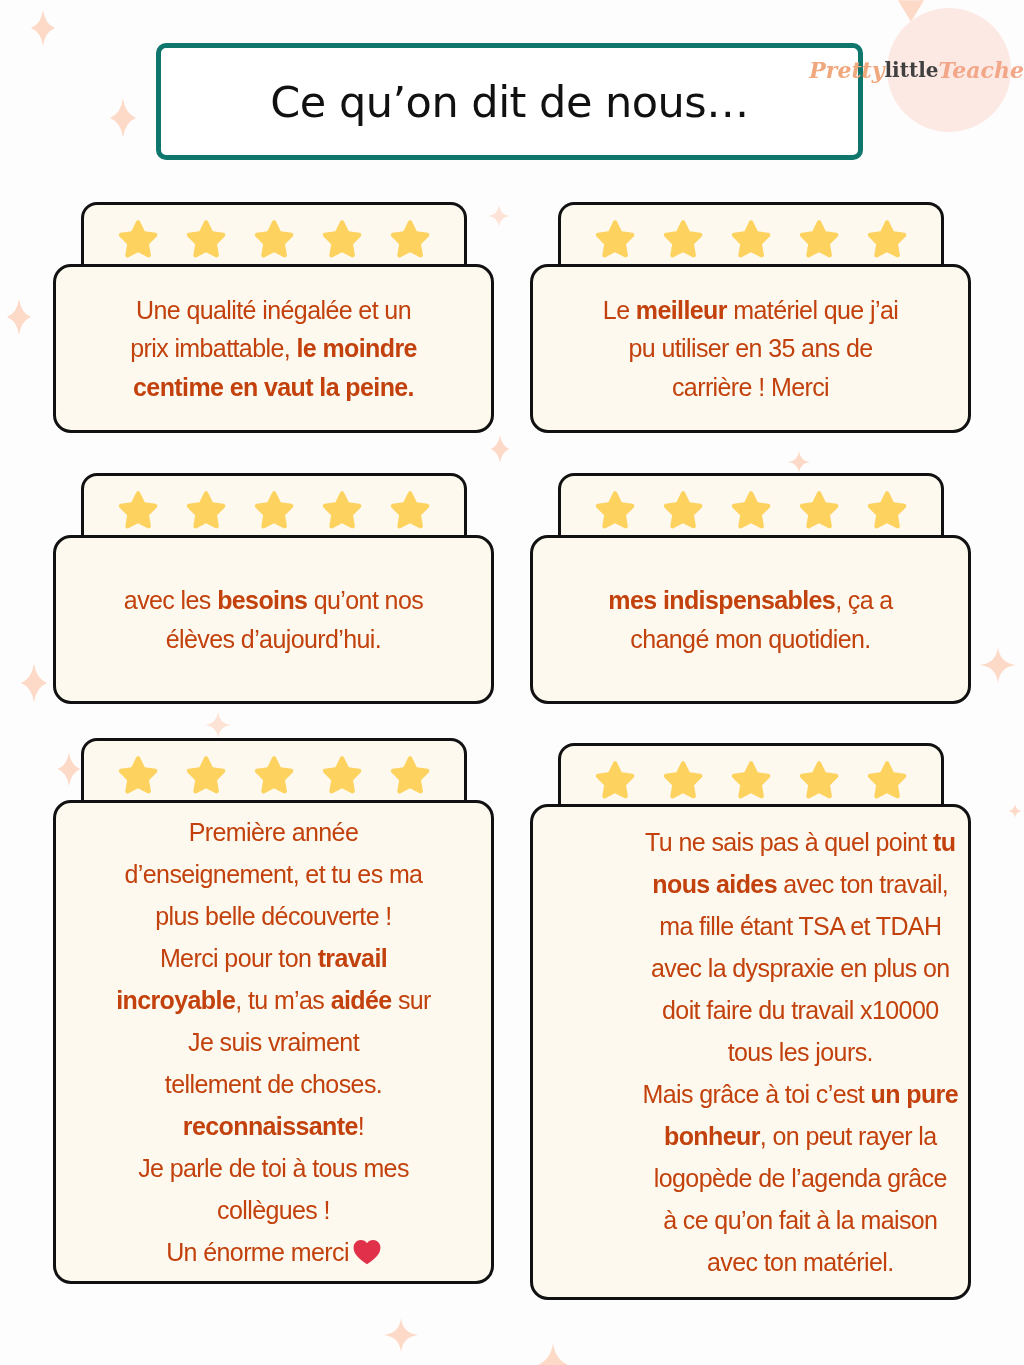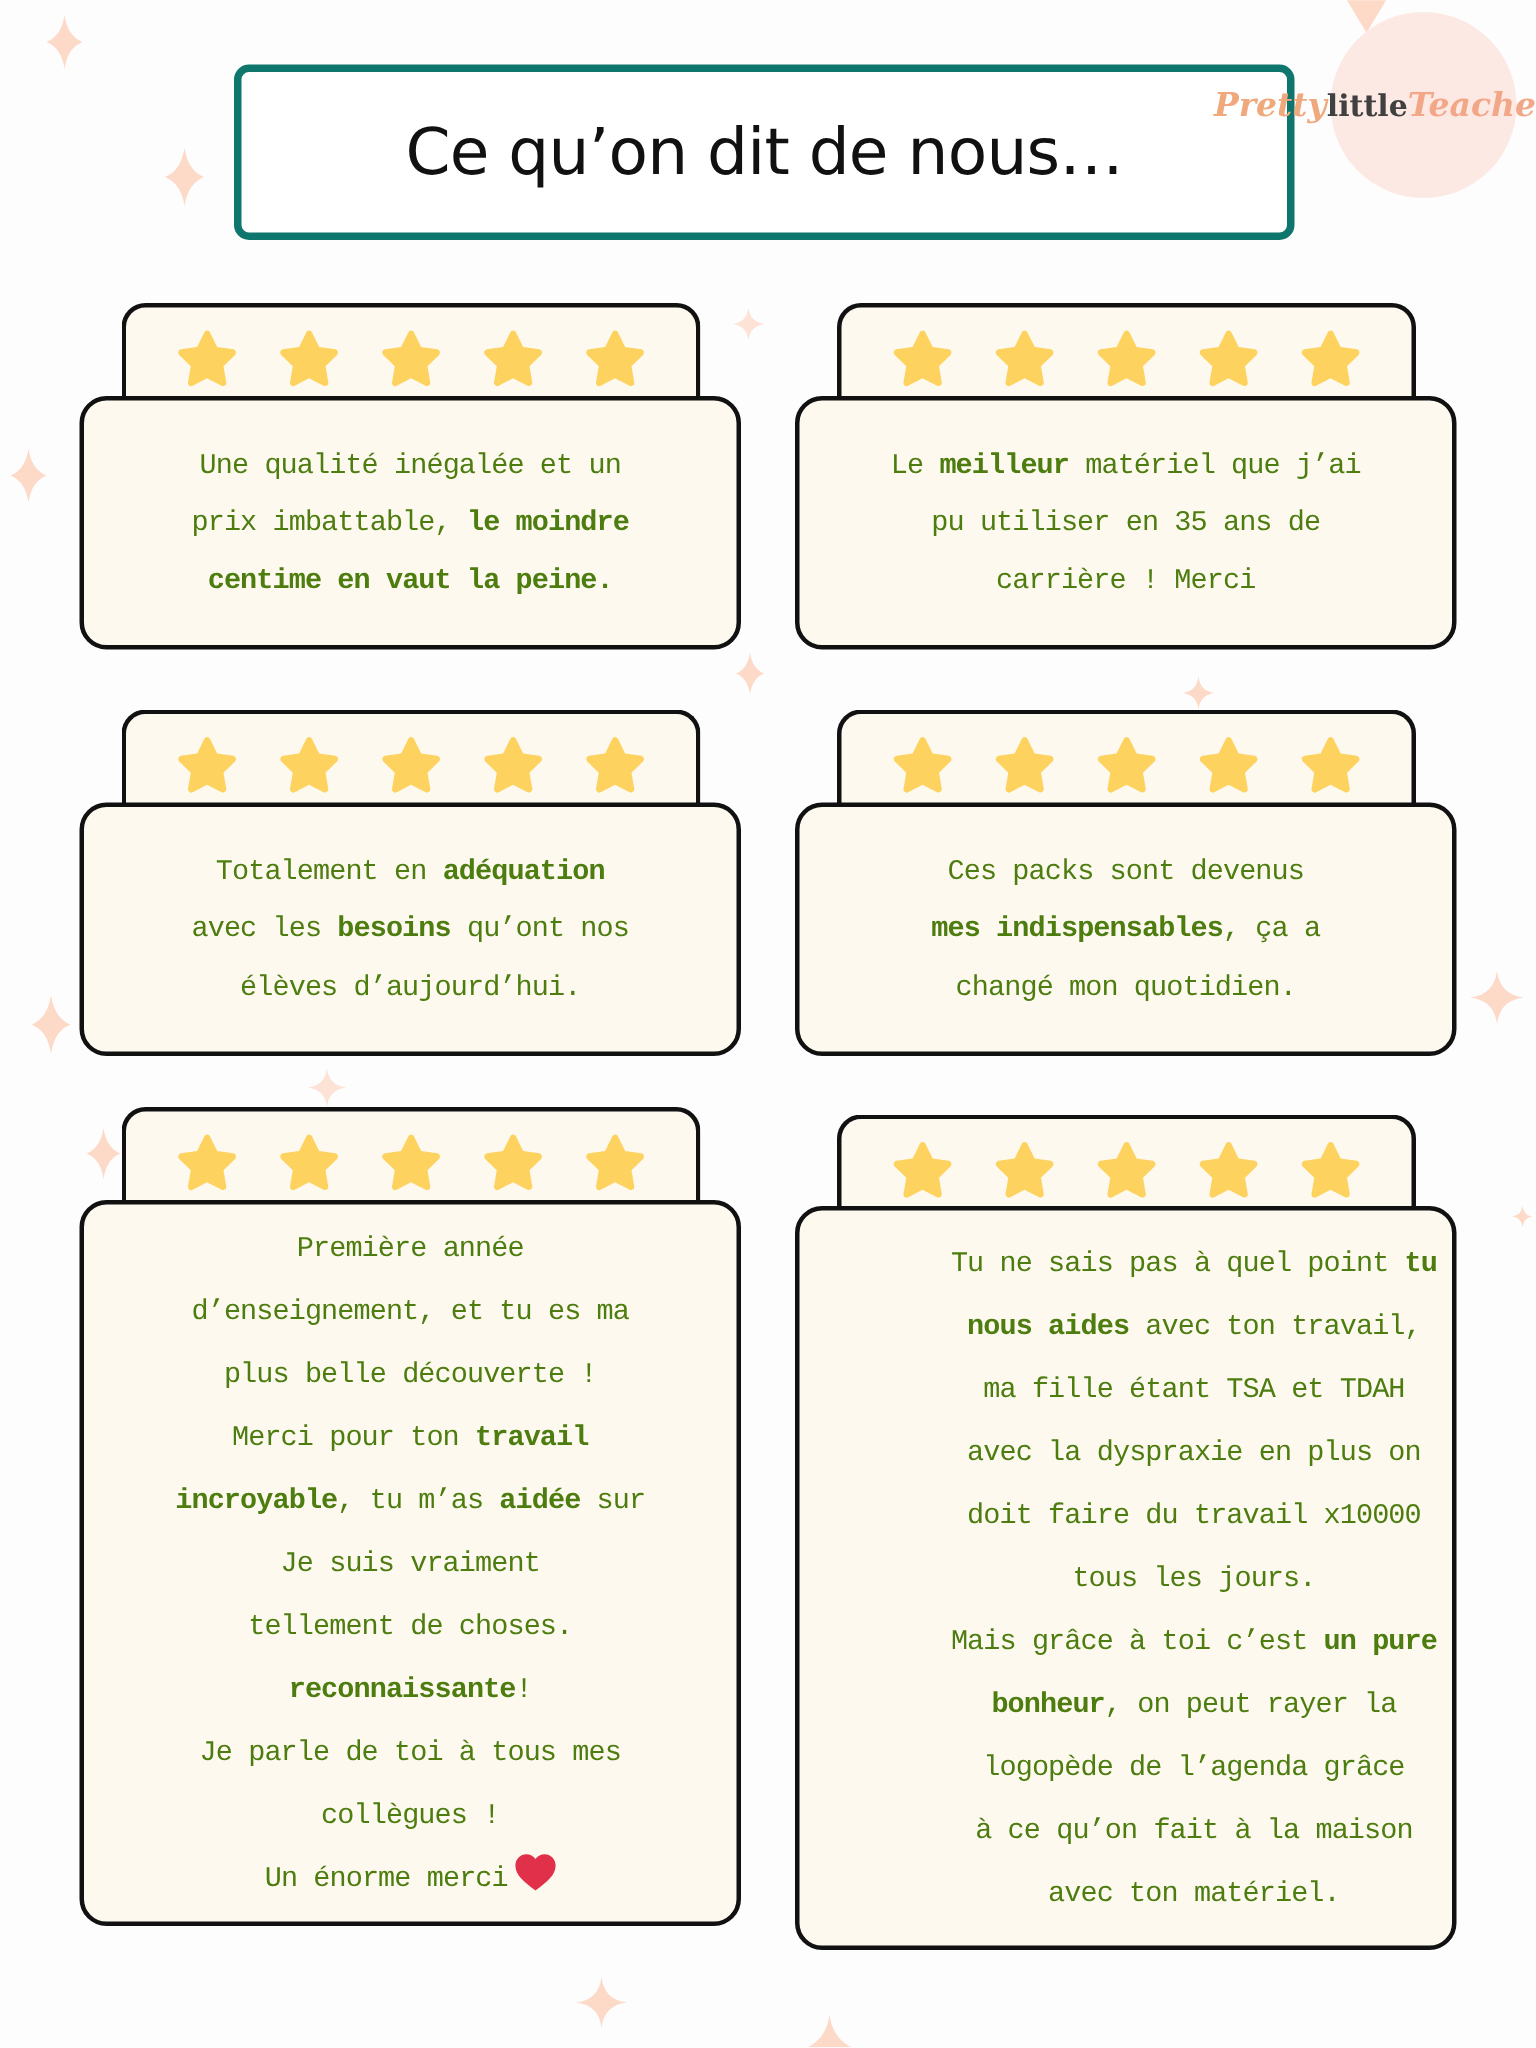--- a/index.html
+++ b/index.html
@@ -51,22 +51,22 @@
     }
     .star { width: 46px; height: 44px; }
     .star svg { width: 100%; height: 100%; display: block; }
     .card {
       position: absolute;
       background: #fdf9ef; border: 3px solid #111; border-radius: 18px;
       display: flex; align-items: center; justify-content: center;
       text-align: center; padding: 0 10px;
     }
     .quote {
-      font-family: Liberation Mono, monospace;
-      font-size: 19px; line-height: 38.5px; color: #4d7c0f; letter-spacing: -0.6px;
+      font-family: Liberation Sans, sans-serif;
+      font-size: 25px; line-height: 38.5px; color: #c2410c; letter-spacing: -0.6px;
     }
     .quote.tall { line-height: 42px; }
     .quote b { font-weight: bold; }
     .quote .line { display: block; white-space: nowrap; }
     .heart { display: inline-block; width: 28px; height: 26px; vertical-align: -4px; margin-left: 4px; }
     .heart svg { width: 100%; height: 100%; display: block; }
   </style>
 </head>
 <body>
 
@@ -251,21 +251,20 @@
           </svg>
         </span>
         <span class="star">
           <svg viewBox="0 0 24 24">
             <path d="M12 1.8c.5 0 .9.3 1.1.7l2.6 5.3 5.8.8c1 .1 1.4 1.4.7 2.1l-4.2 4.1 1 5.8c.2 1-.9 1.7-1.7 1.3L12 19.2l-5.2 2.7c-.9.5-1.9-.3-1.7-1.3l1-5.8-4.2-4.1c-.7-.7-.3-2 .7-2.1l5.8-.8 2.6-5.3c.2-.4.6-.7 1-.7z" fill="#fed25e"></path>
           </svg>
         </span>
       </div>
     <div class="card" style="left:53px;top:535px;width:441px;height:169px;">
       <div class="quote">
-          <span class="line"><span>Totalement en </span><b>adéquation</b></span>
           <span class="line"><span>avec les </span><b>besoins</b><span> qu’ont nos</span></span>
           <span class="line"><span>élèves d’aujourd’hui.</span></span>
         </div>
     </div>
   </div>
 
   <div class="review">
     <div class="stars-tab" style="left:558px;top:473px;width:386px;">
         <span class="star">
           <svg viewBox="0 0 24 24">
@@ -288,21 +287,20 @@
           </svg>
         </span>
         <span class="star">
           <svg viewBox="0 0 24 24">
             <path d="M12 1.8c.5 0 .9.3 1.1.7l2.6 5.3 5.8.8c1 .1 1.4 1.4.7 2.1l-4.2 4.1 1 5.8c.2 1-.9 1.7-1.7 1.3L12 19.2l-5.2 2.7c-.9.5-1.9-.3-1.7-1.3l1-5.8-4.2-4.1c-.7-.7-.3-2 .7-2.1l5.8-.8 2.6-5.3c.2-.4.6-.7 1-.7z" fill="#fed25e"></path>
           </svg>
         </span>
       </div>
     <div class="card" style="left:530px;top:535px;width:441px;height:169px;">
       <div class="quote">
-          <span class="line"><span>Ces packs sont devenus</span></span>
           <span class="line"><b>mes indispensables</b><span>, ça a</span></span>
           <span class="line"><span>changé mon quotidien.</span></span>
         </div>
     </div>
   </div>
 
   <div class="review">
     <div class="stars-tab" style="left:81px;top:738px;width:386px;">
         <span class="star">
           <svg viewBox="0 0 24 24">

